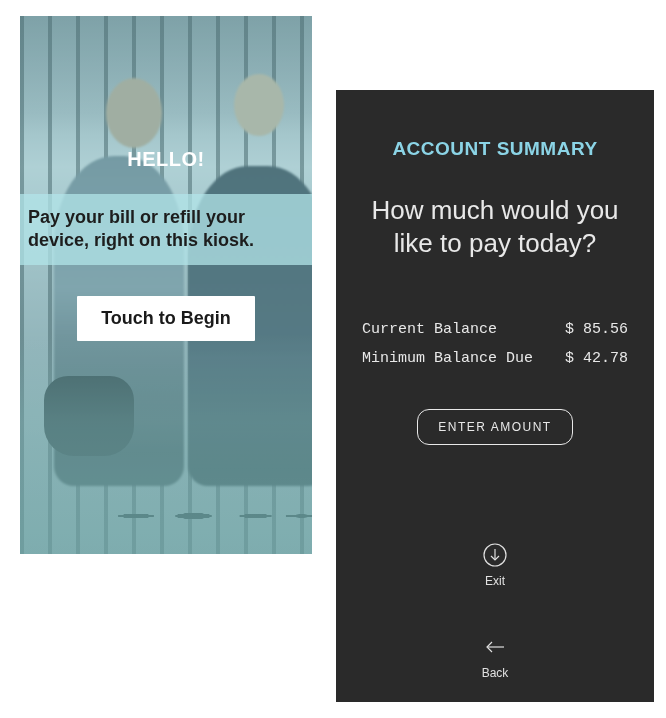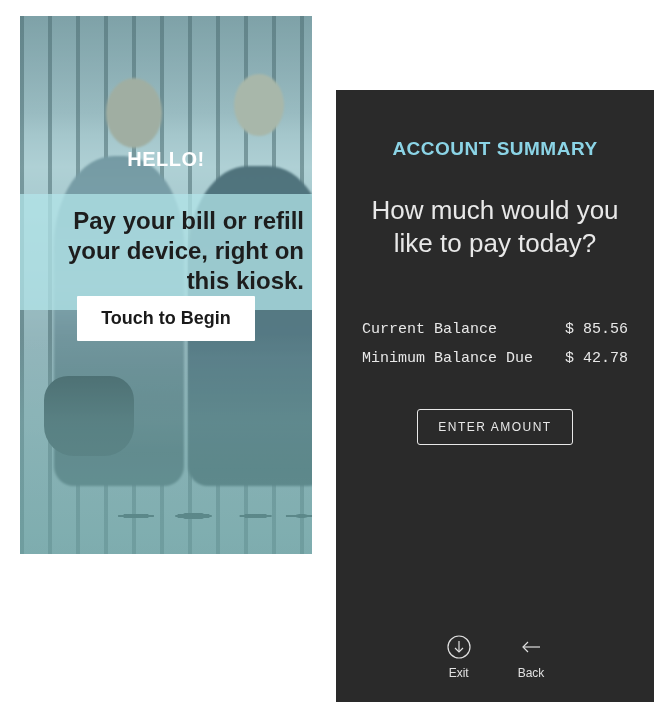--- a/index.html
+++ b/index.html
@@ -57,31 +57,32 @@
     margin-top: 36px;
   }
   .enter-amount-btn {
     display: inline-block;
     border: 1.5px solid #e8e8e8;
     color: #e8e8e8;
     background: transparent;
     font-size: 12px;
     letter-spacing: 1.5px;
     padding: 10px 20px;
-    border-radius: 3px;
+    border-radius: 12px;
     cursor: pointer;
   }
   .nav-row {
     position: absolute;
     bottom: 22px;
     left: 0;
     right: 0;
     display: flex;
     justify-content: center;
     gap: 46px;
+    flex-direction: column;
   }
   .nav-item {
     display: flex;
     flex-direction: column;
     align-items: center;
     gap: 6px;
     color: #e0e0e0;
     font-size: 12px;
     font-weight: 300;
     cursor: pointer;
@@ -168,23 +169,23 @@
     font-size: 20px;
     letter-spacing: 0.5px;
     z-index: 6;
   }
   .banner {
     position: absolute;
     left: 0; right: 0;
     top: 178px;
     background: rgba(178, 228, 232, 0.75);
     color: #1d1d1d;
-    font-size: 24px;
+    font-size: 18px;
     font-weight: 700;
-    text-align: right;
+    text-align: left;
     padding: 12px 8px 14px;
     z-index: 6;
     line-height: 1.25;
   }
   .begin-wrap {
     position: absolute;
     left: 0; right: 0;
     top: 280px;
     text-align: center;
     z-index: 6;

